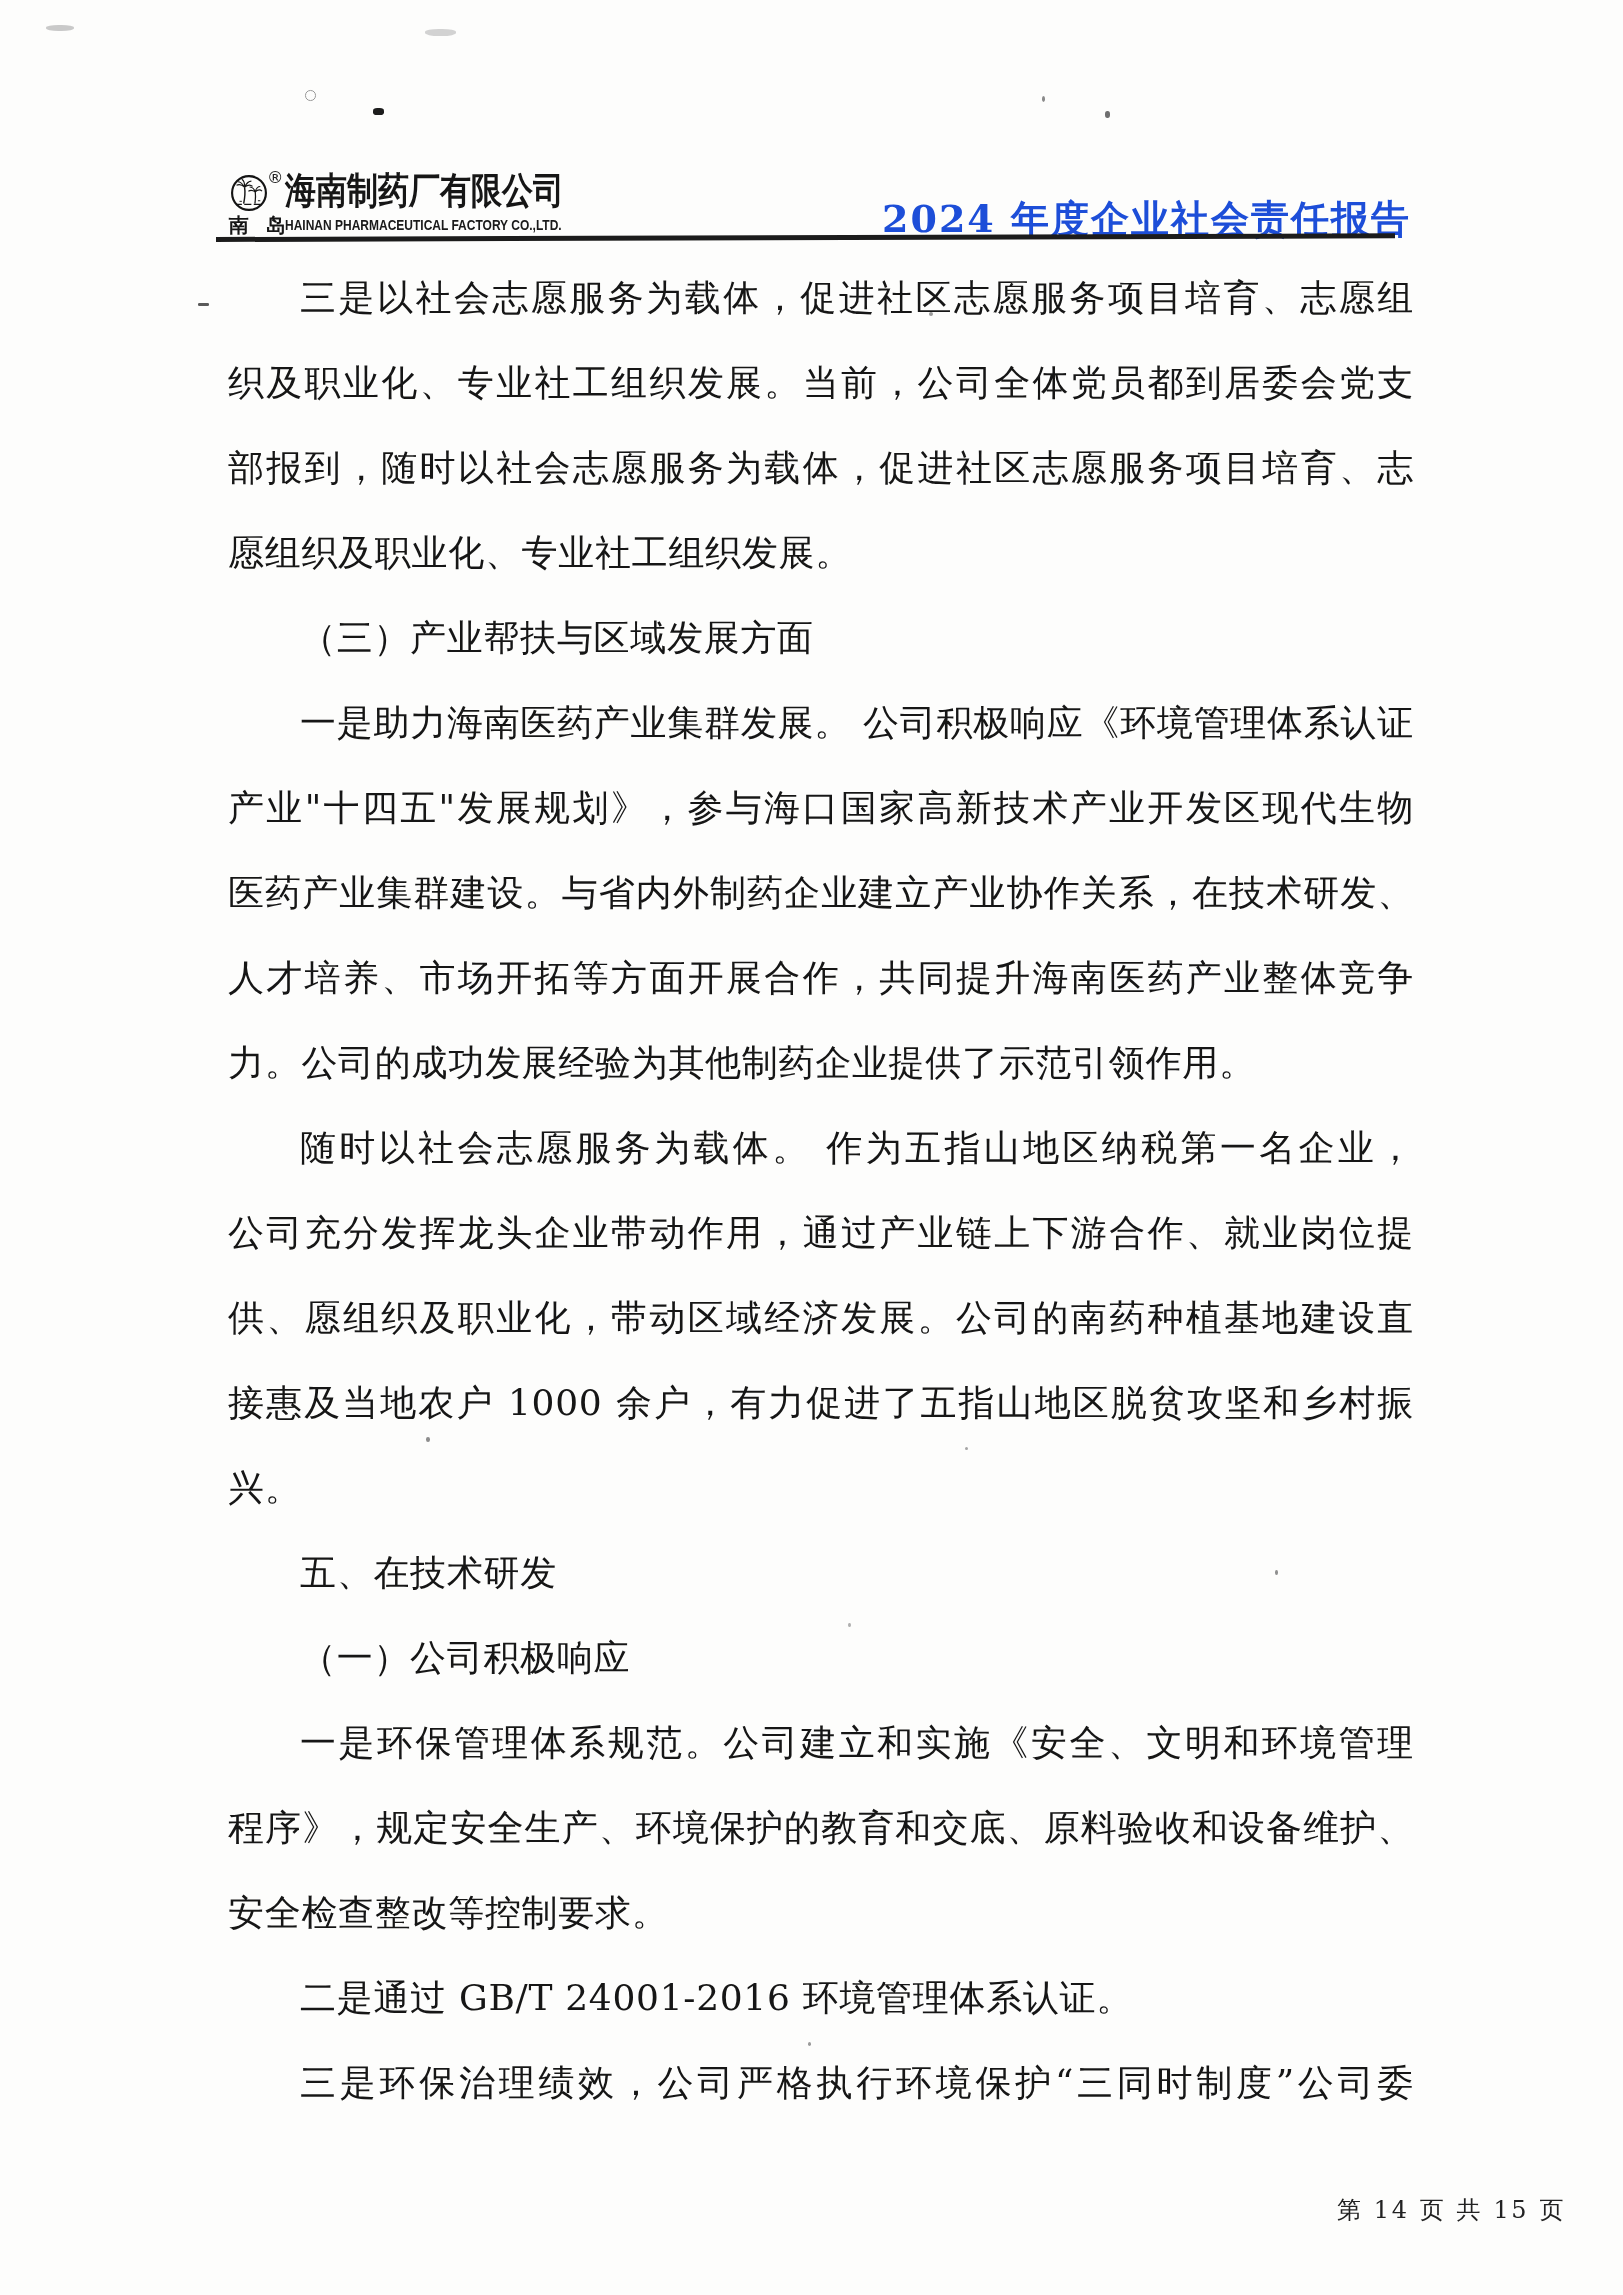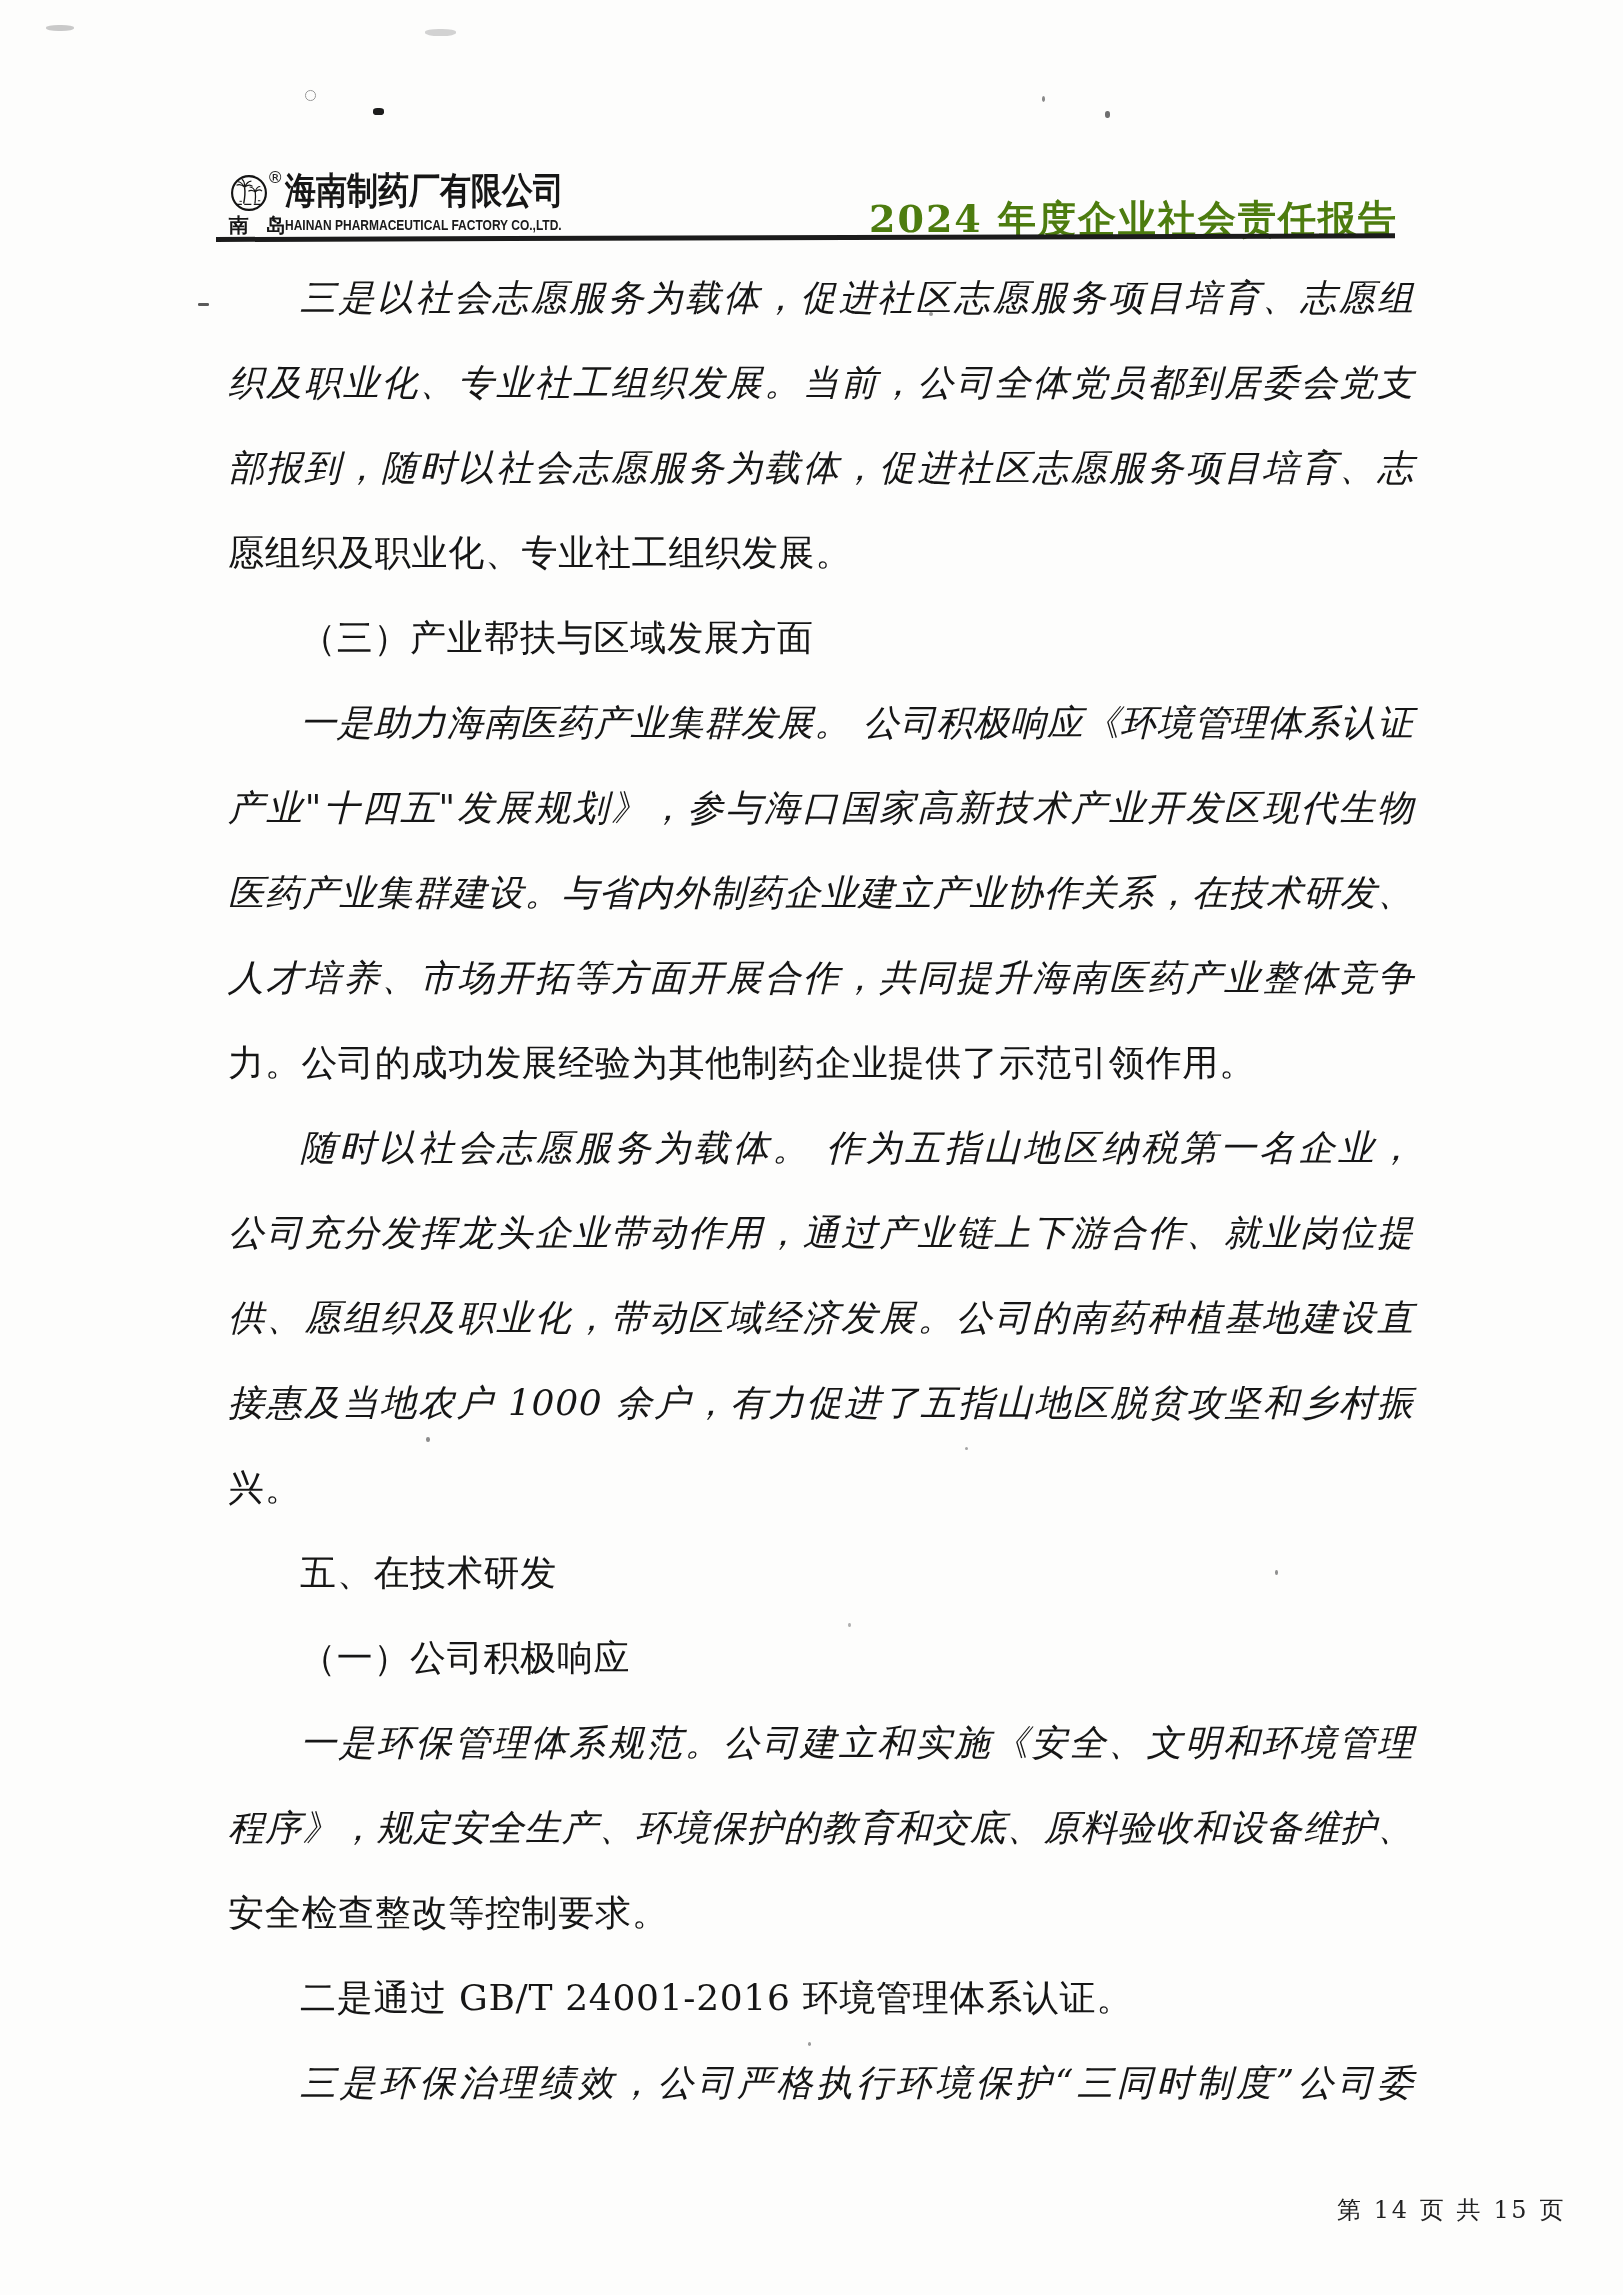--- a/index.html
+++ b/index.html
@@ -19,31 +19,31 @@
               font-family:"DejaVu Sans", sans-serif; }
   .island-mark { position:absolute; left:-1.3px; top:43px; font-size:20px; font-weight:bold;
                  letter-spacing:17px; white-space:nowrap; color:#161616; }
   .company-names { position:absolute; left:55px; top:-2.6px; width:262px; }
   .company-zh { font-size:31px; font-weight:bold; letter-spacing:0px; white-space:nowrap;
                 transform:scaleY(1.18); transform-origin:left top; color:#161616; }
   .company-en { margin-top:7.9px; font-family:"Liberation Sans", sans-serif;
                 font-size:15px; font-weight:bold; white-space:nowrap;
                 transform:scaleX(0.80); transform-origin:left center; color:#1a1a1a; }
 
-  .report-title { position:absolute; right:225px; top:194px;
+  .report-title { position:absolute; right:212px; top:194px;
                   font-size:38px; font-weight:bold; letter-spacing:2px;
-                  white-space:nowrap; color:#4d7c0f; }
+                  white-space:nowrap; color:#1d4ed8; }
   .header-rule { position:absolute; left:216px; top:237px; width:1179px; height:5.2px;
                  background:#1c1c1c; transform:rotate(-0.18deg); transform-origin:left center; }
 
   
   .body-text { position:absolute; left:228px; top:255px; width:1186px; }
   .line { font-size:36px; height:85px; line-height:85px; white-space:normal;
           color:#161616; letter-spacing:0.7px; }
-  .line.j { text-align:justify; text-align-last:justify; text-justify:inter-character;font-style:italic; }
+  .line.j { text-align:justify; text-align-last:justify; text-justify:inter-character; }
   .line.ind { text-indent:72px; }
 
   
   .footer { position:absolute; left:0; top:2194px; width:1566px; text-align:right;
             font-size:24px; letter-spacing:2.6px; color:#222; }
 
   
   .speck { position:absolute; background:#555; border-radius:50%; }
   .sp1 { left:305px; top:90px; width:8.5px; height:8.5px; background:transparent;
          border:1.3px solid #999; }

